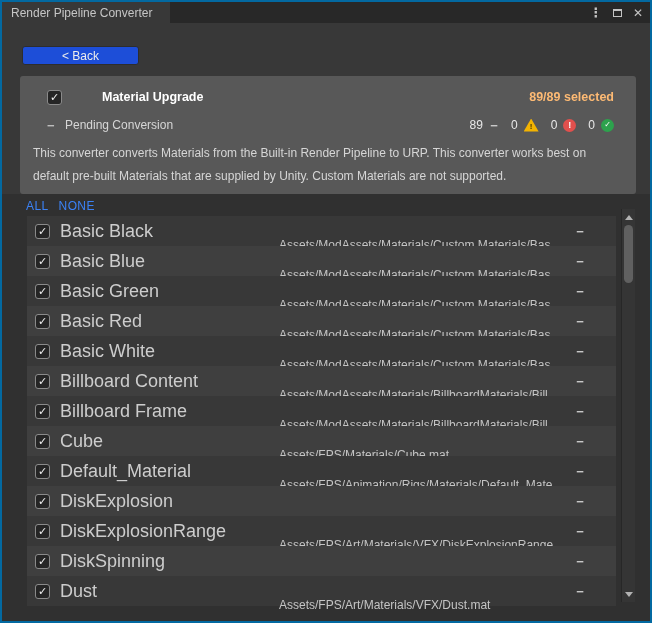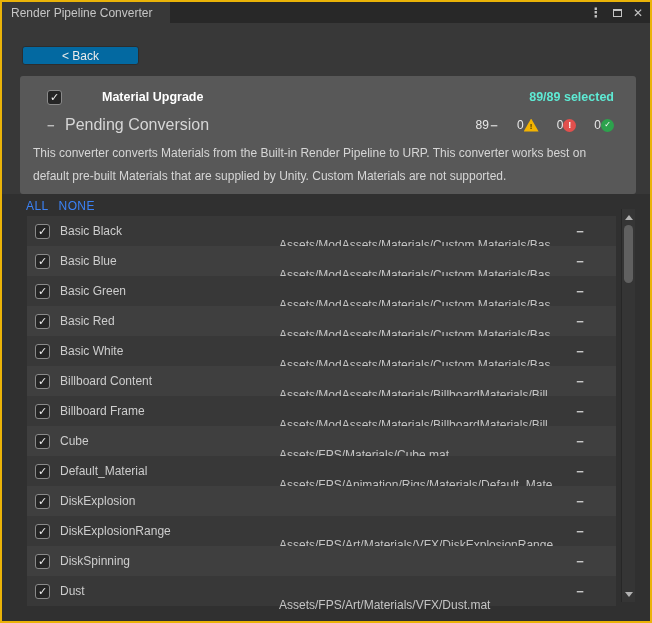--- a/index.html
+++ b/index.html
@@ -1,75 +1,75 @@
 <!DOCTYPE html>
 <html><head>
 <meta charset="utf-8">
 <style>
   html,body{margin:0;padding:0;background:#1e1e1e;}
   *{box-sizing:border-box;font-family:"Liberation Sans","DejaVu Sans",sans-serif;}
   .window{
     position:relative;width:652px;height:623px;overflow:hidden;
-    background:#383838;border:2px solid #eab308;
+    background:#383838;border:2px solid #0369a1;
   }
   
   .titlebar{position:absolute;left:0;top:0;right:0;height:21px;background:#282828;}
   .tab{
     position:absolute;left:0;top:0;height:21px;width:168px;background:#383838;
     display:flex;align-items:center;padding-left:9px;
   }
   .tab-label{font-size:12px;color:#c6c6c6;white-space:nowrap;}
   .tb-controls{position:absolute;right:6px;top:0;height:21px;display:flex;align-items:center;gap:9px;}
   .tb-icon{color:#c4c4c4;font-size:12px;line-height:1;cursor:default;display:inline-flex;align-items:center;justify-content:center;width:12px;height:14px;}
   .kebab{font-size:13px;font-weight:bold;}
   .maxbox{display:inline-block;width:9px;height:8px;border:1px solid #c4c4c4;border-top:2px solid #c4c4c4;}
   .close{font-size:12px;}
   
   .back-btn{
     position:absolute;left:20px;top:44px;width:117px;height:19px;
-    background:#0369a1;border:1px solid #2d2d2d;border-radius:3px;
+    background:#1d4ed8;border:1px solid #2d2d2d;border-radius:3px;
     color:#ececec;font-size:12px;line-height:16px;text-align:center;padding:0;cursor:default;
   }
   
   .panel{
     position:absolute;left:18px;top:74px;width:616px;height:118px;
     background:#585858;border-radius:3px;
   }
   .panel-header{position:absolute;left:27px;right:22px;top:13px;height:16px;display:flex;align-items:center;}
   .checkbox{
     display:inline-flex;align-items:center;justify-content:center;
     width:15px;height:15px;background:#252525;border:1px solid #8a8a8a;border-radius:3px;flex:none;
   }
   .check-glyph{color:#f0f0f0;font-size:11px;font-weight:bold;line-height:1;transform:translateY(-0.5px);}
   .panel-title{margin-left:8px;color:#ffffff;font-size:12.5px;font-weight:bold;padding-left:32px;}
-  .selected-label{margin-left:auto;color:#5eead4;font-size:12.5px;font-weight:bold;}
+  .selected-label{margin-left:auto;color:#fdba74;font-size:12.5px;font-weight:bold;}
   .pending-row{position:absolute;left:27px;right:22px;top:41px;height:16px;display:flex;align-items:center;}
   .pending-dash{color:#bdbdbd;font-size:13px;font-weight:bold;width:15px;text-align:left;}
-  .pending-label{margin-left:3px;color:#d6d6d6;font-size:16px;}
+  .pending-label{margin-left:3px;color:#d6d6d6;font-size:12px;}
   .pending-counts{margin-left:auto;display:flex;align-items:center;gap:12px;}
-  .cnt{display:inline-flex;align-items:center;gap:0;color:#e4e4e4;font-size:12px;margin-left:6px;}
+  .cnt{display:inline-flex;align-items:center;gap:6px;color:#e4e4e4;font-size:12px;}
   .cnt-num{color:#e8e8e8;}
   .cnt-icon{display:inline-flex;align-items:center;justify-content:center;font-weight:bold;line-height:1;}
   .cnt-icon.dash{color:#c8c8c8;font-size:13px;width:10px;height:13px;}
   .cnt-icon.warning{width:15px;height:13px;background:#f3b301;clip-path:polygon(50% 0,100% 100%,0 100%);color:#473800;font-size:8px;padding-top:3px;}
   .cnt-icon.error{width:13px;height:13px;background:#e1504d;border-radius:50%;color:#ffffff;font-size:9px;}
   .cnt-icon.success{width:13px;height:13px;background:#2da24d;border-radius:50%;color:#ffffff;font-size:8px;}
   .panel-desc{
     position:absolute;left:13px;top:66px;width:588px;
     color:#d6d6d6;font-size:12px;line-height:23px;
   }
   
   .list-area{position:absolute;left:0;top:192px;right:0;bottom:0;background:#303030;}
   .select-links{position:absolute;left:24px;top:5px;display:flex;gap:10px;}
   .select-link{color:#3b82f6;font-size:12px;letter-spacing:0.4px;cursor:default;}
   .rows{position:absolute;left:25px;top:22px;width:589px;}
   .row{height:30px;display:flex;align-items:center;background:#383838;}
   .row.odd{background:#3f3f3f;}
   .row .checkbox{margin-left:8px;}
-  .row-name{margin-left:10px;color:#cdcdcd;font-size:12px;white-space:nowrap;}
+  .row-name{margin-left:10px;color:#cdcdcd;font-size:18px;white-space:nowrap;}
   .row-path{
     position:absolute;left:252px;color:#c4c4c4;font-size:12px;white-space:nowrap;
     width:288px;overflow:hidden;margin-top:28px;
   }
   .row-status{position:absolute;left:543px;width:20px;text-align:center;color:#c8c8c8;font-size:13px;font-weight:bold;}
   .row{position:relative;}
   
   .scrollbar{position:absolute;right:15px;top:15px;width:14px;height:393px;background:#353535;border-left:1px solid #272727;}
   .scroll-arrow{position:absolute;left:0;width:14px;height:12px;display:flex;align-items:center;justify-content:center;}
   .scroll-arrow.up{top:2px;}

